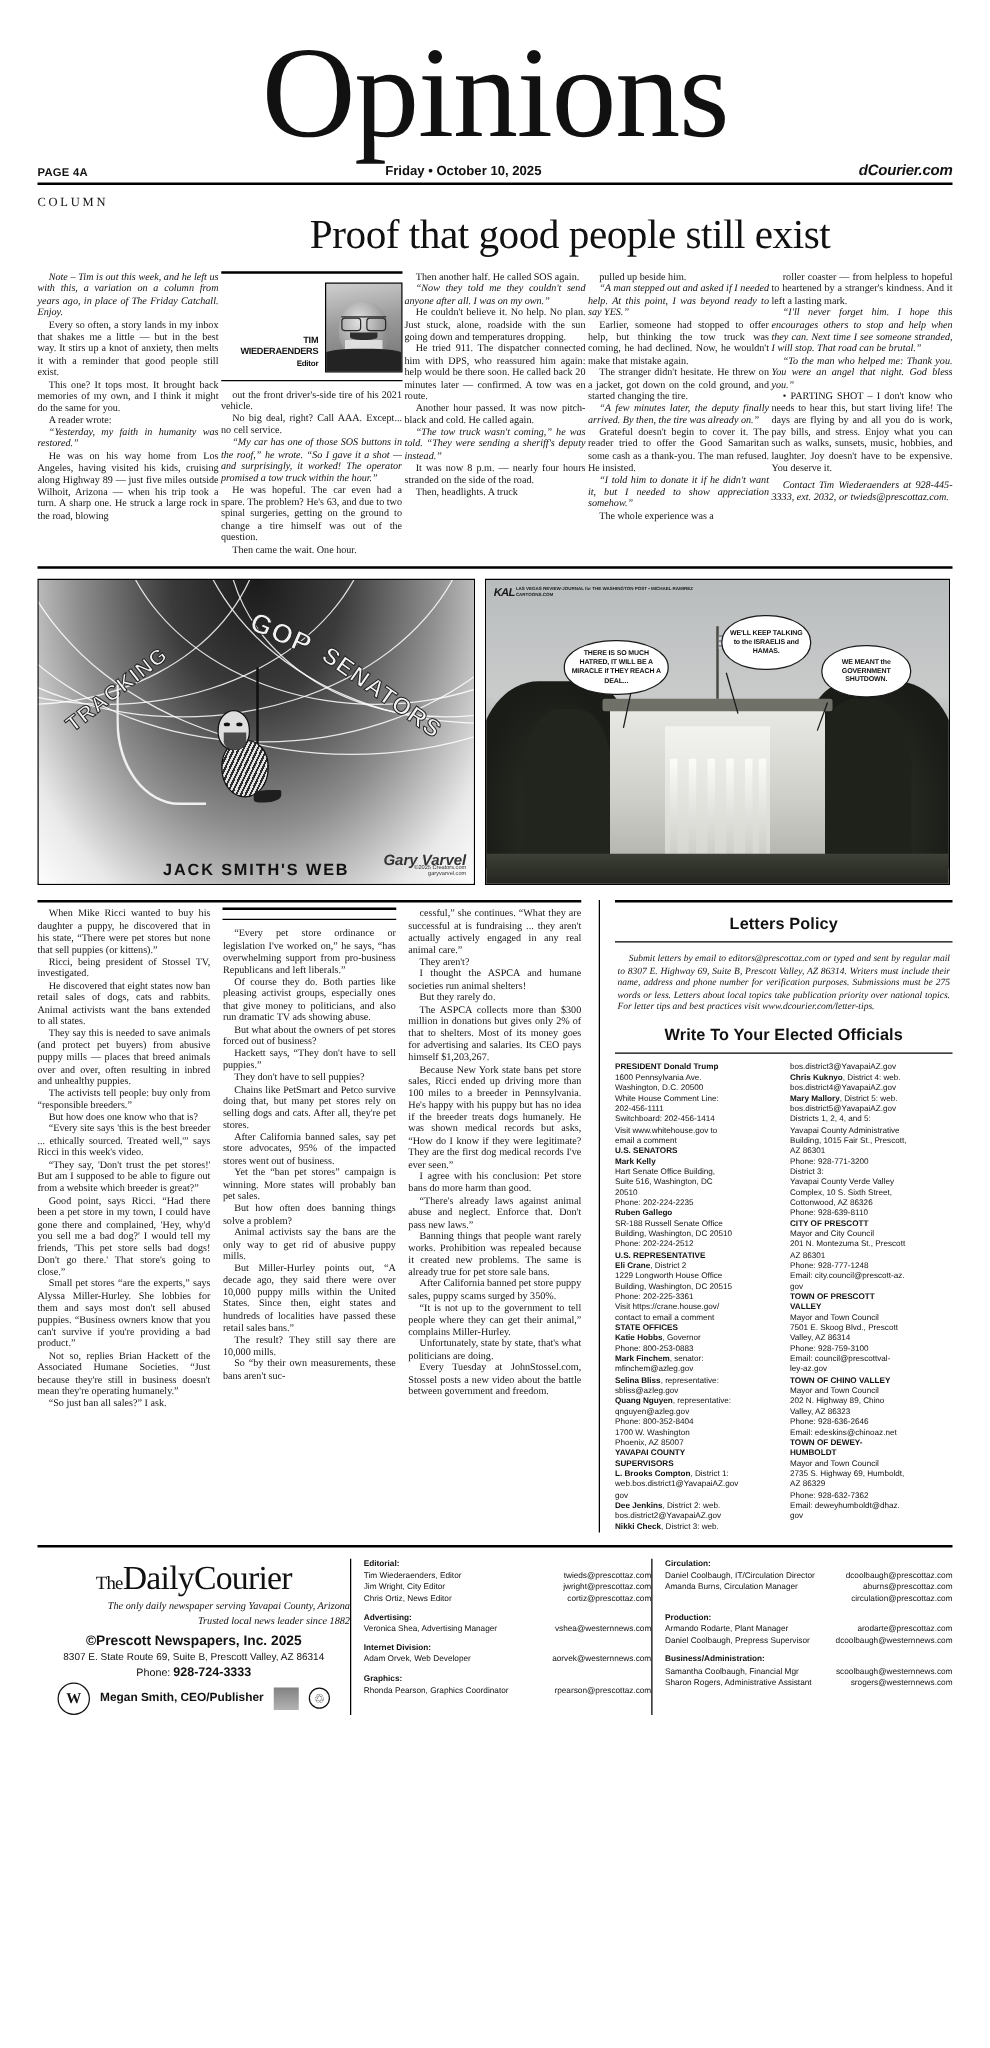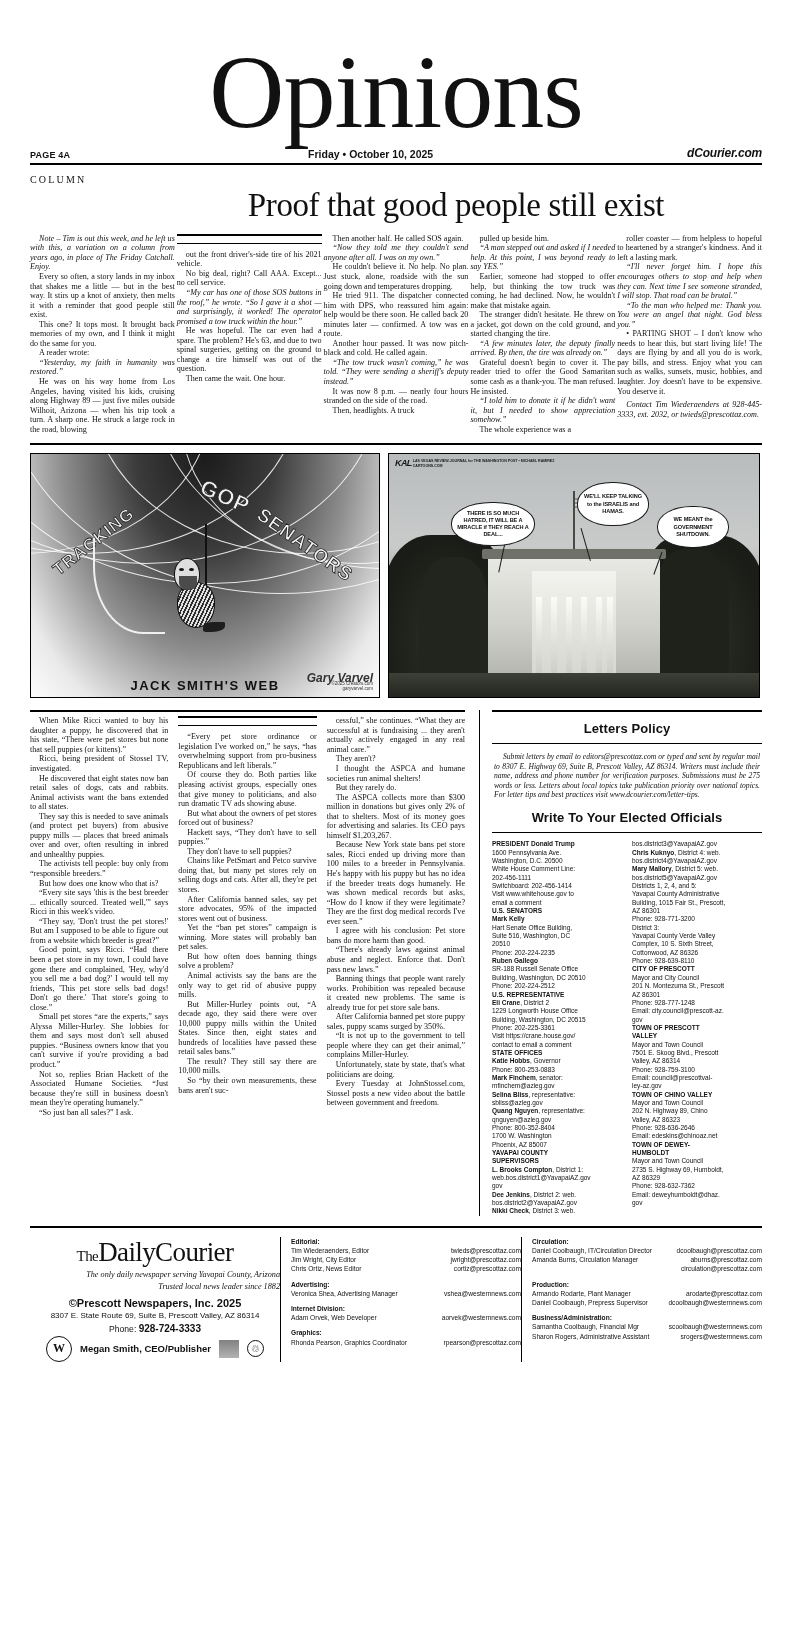--- a/index.html
+++ b/index.html
@@ -8,21 +8,21 @@
     background: #ffffff;
   }
   body {
     font-family: "Liberation Serif", serif;
     color: #111;
     width: 792px;
     height: 1638px;
     position: relative;
     overflow: hidden;
   }
-  .page { width: 792px; height: 1500px; padding: 17px 30px; position: relative; }
+  .page { width: 792px; height: 1500px; padding: 0 30px; position: relative; }
 
   
   .masthead-title {
     text-align: center;
     font-family: "Liberation Serif", serif;
     font-size: 104px;
     line-height: 0.95;
     letter-spacing: -1px;
     font-weight: 400;
     padding-top: 26px;
@@ -306,20 +306,34 @@
       <p>Every so often, a story lands in my inbox that shakes me a little — but in the best way. It stirs up a knot of anxiety, then melts it with a reminder that good people still exist.</p>
       <p>This one? It tops most. It brought back memories of my own, and I think it might do the same for you.</p>
       <p>A reader wrote:</p>
       <p class="ital">“Yesterday, my faith in humanity was restored.”</p>
       <p>He was on his way home from Los Angeles, having visited his kids, cruising along Highway 89 — just five miles outside Wilhoit, Arizona — when his trip took a turn. A sharp one. He struck a large rock in the road, blowing</p>
     </div>
 
     <div>
       <div class="mug-wrap">
         <div class="mug-rule-top"></div>
+        <div class="mug-inner">
+          <div class="mug-name">
+            <span>TIM</span><br>
+            <span>WIEDERAENDERS</span><br>
+            <span class="sub">Editor</span>
+          </div>
+          <div class="mug-photo">
+            <div class="face"></div>
+            <div class="glasses"></div>
+            <div class="stache"></div>
+            <div class="beard"></div>
+            <div class="shoulders"></div>
+          </div>
+        </div>
         <div class="mug-rule-bot"></div>
       </div>
       <div class="body-txt">
         <p>out the front driver's-side tire of his 2021 vehicle.</p>
         <p>No big deal, right? Call AAA. Except... no cell service.</p>
         <p class="ital">“My car has one of those SOS buttons in the roof,” he wrote. “So I gave it a shot — and surprisingly, it worked! The operator promised a tow truck within the hour.”</p>
         <p>He was hopeful. The car even had a spare. The problem? He's 63, and due to two spinal surgeries, getting on the ground to change a tire himself was out of the question.</p>
         <p>Then came the wait. One hour.</p>
       </div>
     </div>

